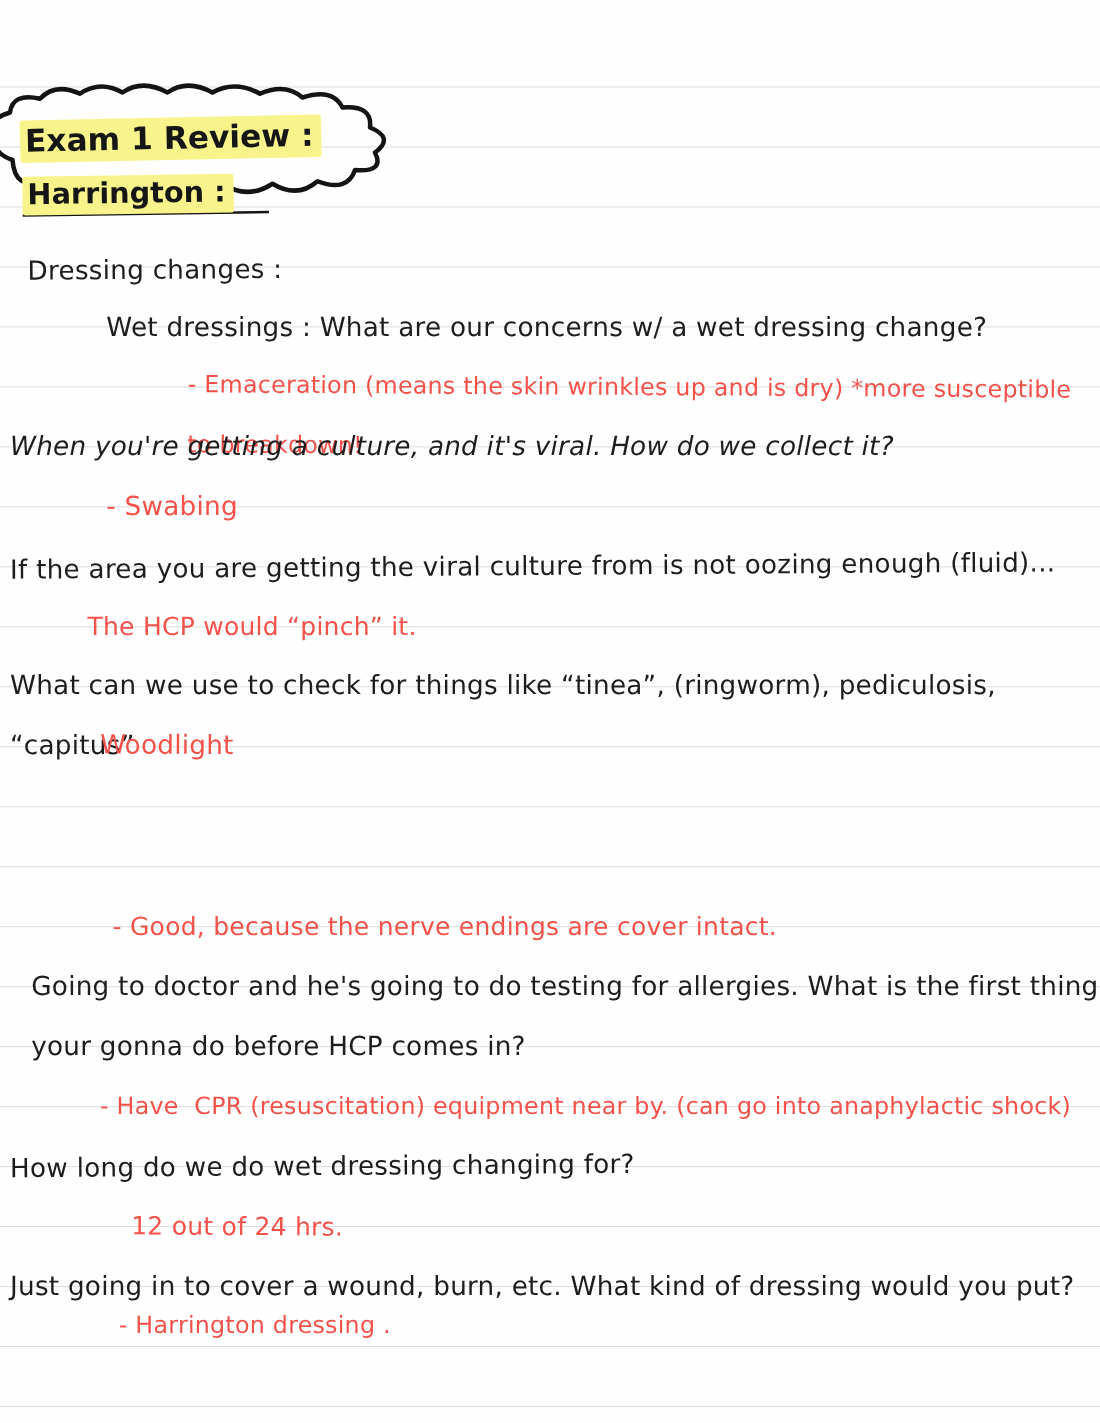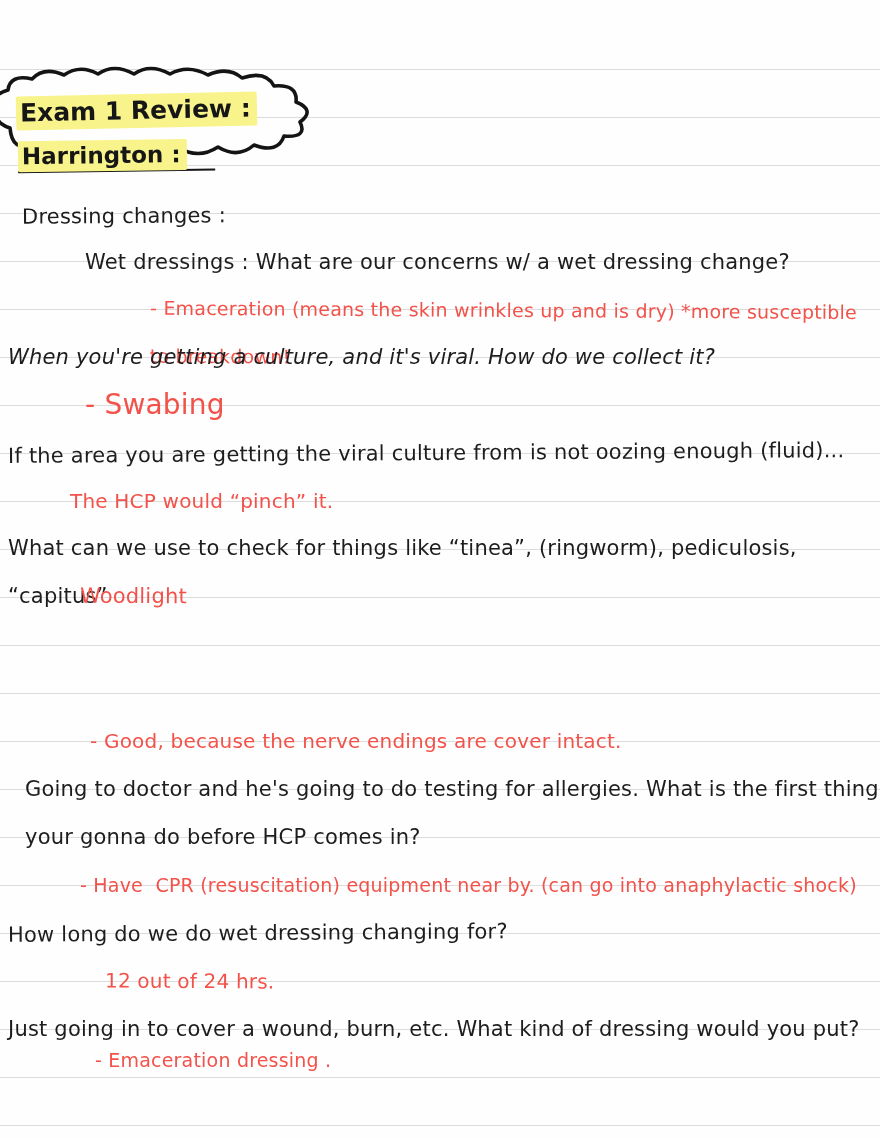--- a/index.html
+++ b/index.html
@@ -106,21 +106,21 @@
   </div>
 
   <div class="ink-line tilt-a" style="top:192px; left:22px;">Dressing changes :</div>
 
   <div class="ink-line" style="top:238px; left:85px;">Wet dressings : What are our concerns w/ a wet dressing change?</div>
 
   <div class="ink-line ink-red tilt-b" style="top:286px; left:150px;">- Emaceration (means the skin wrinkles up and is dry) *more susceptible to breakdown!</div>
 
   <div class="ink-line" style="top:333px; left:8px;font-style:italic;">When you're getting a culture, and it's viral. How do we collect it?</div>
 
-  <div class="ink-line ink-red" style="top:381px; left:85px; font-size:28px;">- Swabing</div>
+  <div class="ink-line ink-red" style="top:381px; left:85px; font-size:21px;">- Swabing</div>
 
   <div class="ink-line tilt-a" style="top:429px; left:8px;">If the area you are getting the viral culture from is not oozing enough (fluid)...</div>
 
   <div class="ink-line ink-red" style="top:477px; left:70px; font-size:20px;">The HCP would “pinch” it.</div>
 
   <div class="ink-line" style="top:524px; left:8px;">What can we use to check for things like “tinea”, (ringworm), pediculosis, “capitus”</div>
 
   <div class="ink-line ink-red tilt-b" style="top:572px; left:80px; font-size:21px;">Woodlight</div>
 
 
@@ -129,15 +129,15 @@
   <div class="ink-line" style="top:765px; left:8px; width:868px;margin-left:17px;">Going to doctor and he's going to do testing for allergies. What is the first thing your gonna do before HCP comes in?</div>
 
   <div class="ink-line ink-red" style="top:861px; left:80px;">- Have  CPR (resuscitation) equipment near by. (can go into anaphylactic shock)</div>
 
   <div class="ink-line tilt-a" style="top:909px; left:8px;">How long do we do wet dressing changing for?</div>
 
   <div class="ink-line ink-red tilt-b" style="top:957px; left:105px; font-size:20px;">12 out of 24 hrs.</div>
 
   <div class="ink-line" style="top:1005px; left:8px;">Just going in to cover a wound, burn, etc. What kind of dressing would you put?</div>
 
-  <div class="ink-line ink-red" style="top:1036px; left:95px;">- Emaceration dressing .</div>
+  <div class="ink-line ink-red" style="top:1036px; left:95px;">- Harrington dressing .</div>
 
 </div>
 
 </body></html>

